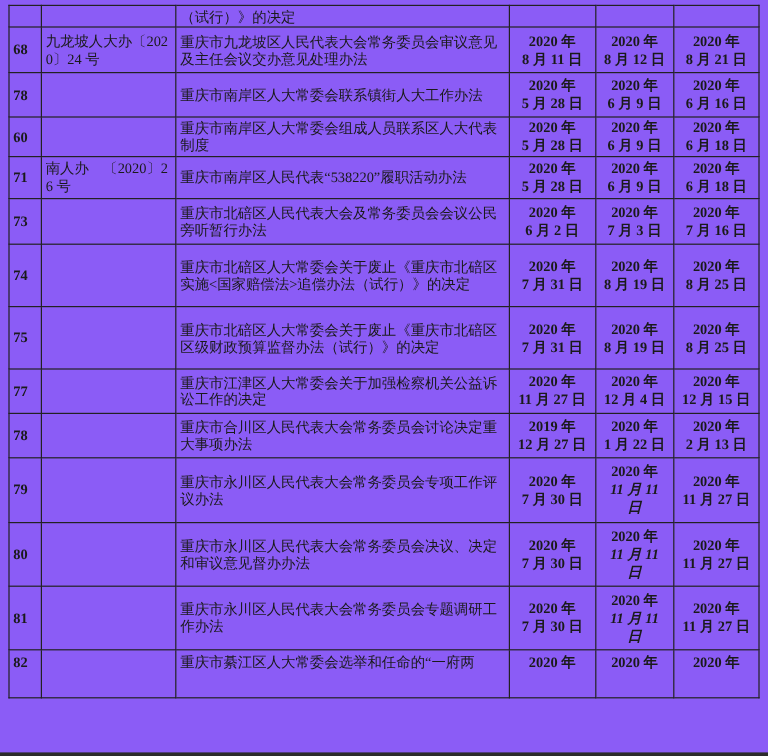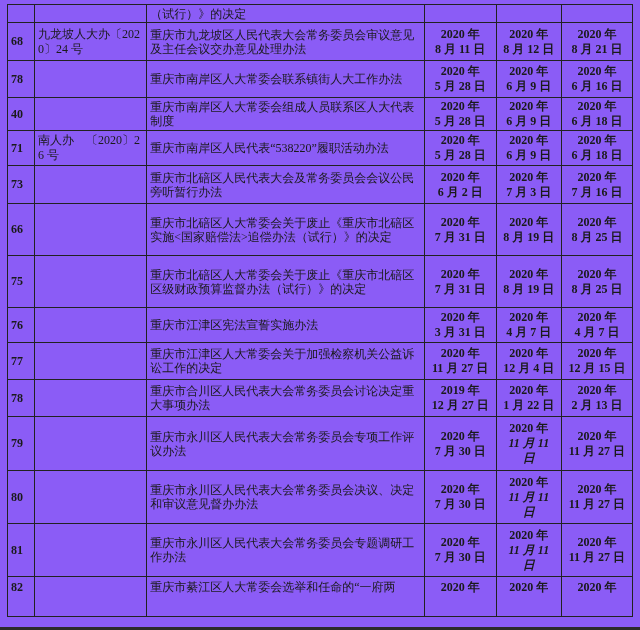--- a/index.html
+++ b/index.html
@@ -101,21 +101,21 @@
             <span class="dy">2020 年</span>
             <span class="dmd">6 月 9 日</span>
           </td>
         <td class="c-date">
             <span class="dy">2020 年</span>
             <span class="dmd">6 月 16 日</span>
           </td>
       </tr>
 
       <tr class="h30">
-        <td class="c-num">40</td>
+        <td class="c-num">60</td>
         <td class="c-doc"></td>
         <td class="c-title">重庆市南岸区人大常委会组成人员联系区人大代表制度</td>
         <td class="c-date">
             <span class="dy">2020 年</span>
             <span class="dmd">5 月 28 日</span>
           </td>
         <td class="c-date">
             <span class="dy">2020 年</span>
             <span class="dmd">6 月 9 日</span>
           </td>
@@ -156,21 +156,21 @@
             <span class="dy">2020 年</span>
             <span class="dmd">7 月 3 日</span>
           </td>
         <td class="c-date">
             <span class="dy">2020 年</span>
             <span class="dmd">7 月 16 日</span>
           </td>
       </tr>
 
       <tr class="h52">
-        <td class="c-num">66</td>
+        <td class="c-num">74</td>
         <td class="c-doc"></td>
         <td class="c-title">重庆市北碚区人大常委会关于废止《重庆市北碚区实施&lt;国家赔偿法&gt;追偿办法（试行）》的决定</td>
         <td class="c-date">
             <span class="dy">2020 年</span>
             <span class="dmd">7 月 31 日</span>
           </td>
         <td class="c-date">
             <span class="dy">2020 年</span>
             <span class="dmd">8 月 19 日</span>
           </td>
@@ -191,37 +191,20 @@
         <td class="c-date">
             <span class="dy">2020 年</span>
             <span class="dmd">8 月 19 日</span>
           </td>
         <td class="c-date">
             <span class="dy">2020 年</span>
             <span class="dmd">8 月 25 日</span>
           </td>
       </tr>
 
-      <tr class="h35">
-        <td class="c-num">76</td>
-        <td class="c-doc"></td>
-        <td class="c-title">重庆市江津区宪法宣誓实施办法</td>
-        <td class="c-date">
-            <span class="dy">2020 年</span>
-            <span class="dmd">3 月 31 日</span>
-          </td>
-        <td class="c-date">
-            <span class="dy">2020 年</span>
-            <span class="dmd">4 月 7 日</span>
-          </td>
-        <td class="c-date">
-            <span class="dy">2020 年</span>
-            <span class="dmd">4 月 7 日</span>
-          </td>
-      </tr>
 
       <tr class="h37">
         <td class="c-num">77</td>
         <td class="c-doc"></td>
         <td class="c-title">重庆市江津区人大常委会关于加强检察机关公益诉讼工作的决定</td>
         <td class="c-date">
             <span class="dy">2020 年</span>
             <span class="dmd">11 月 27 日</span>
           </td>
         <td class="c-date">

